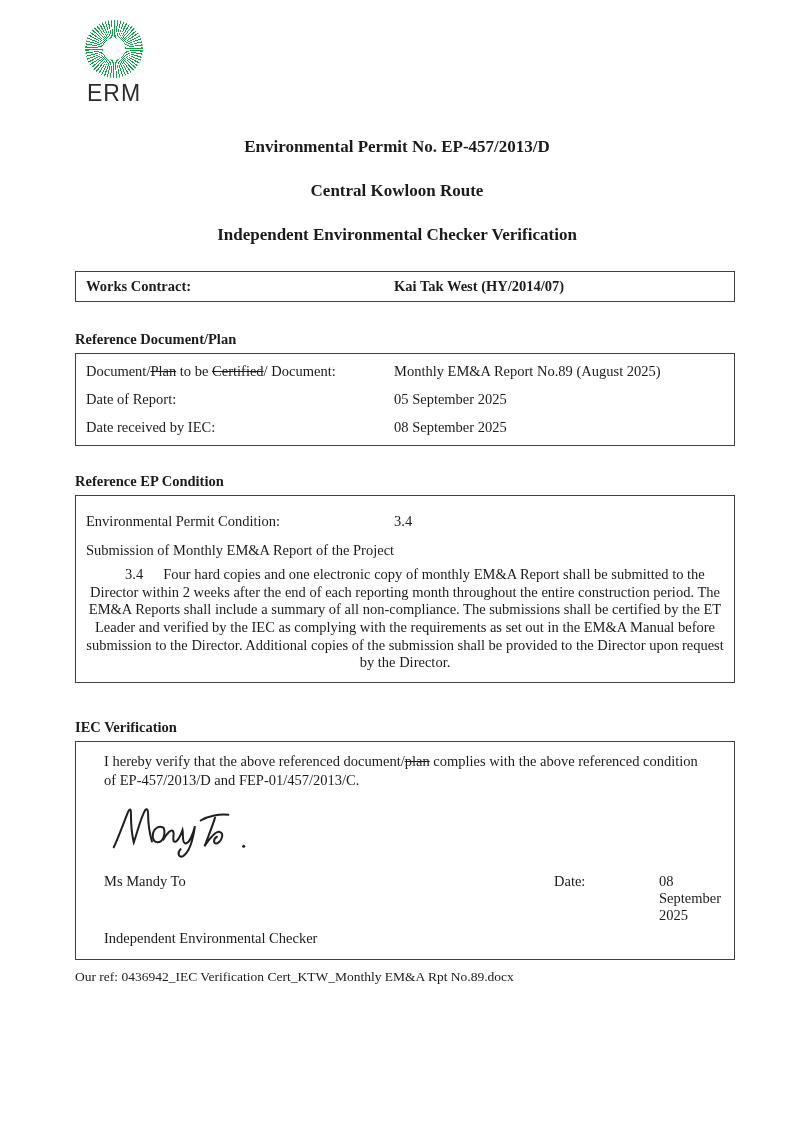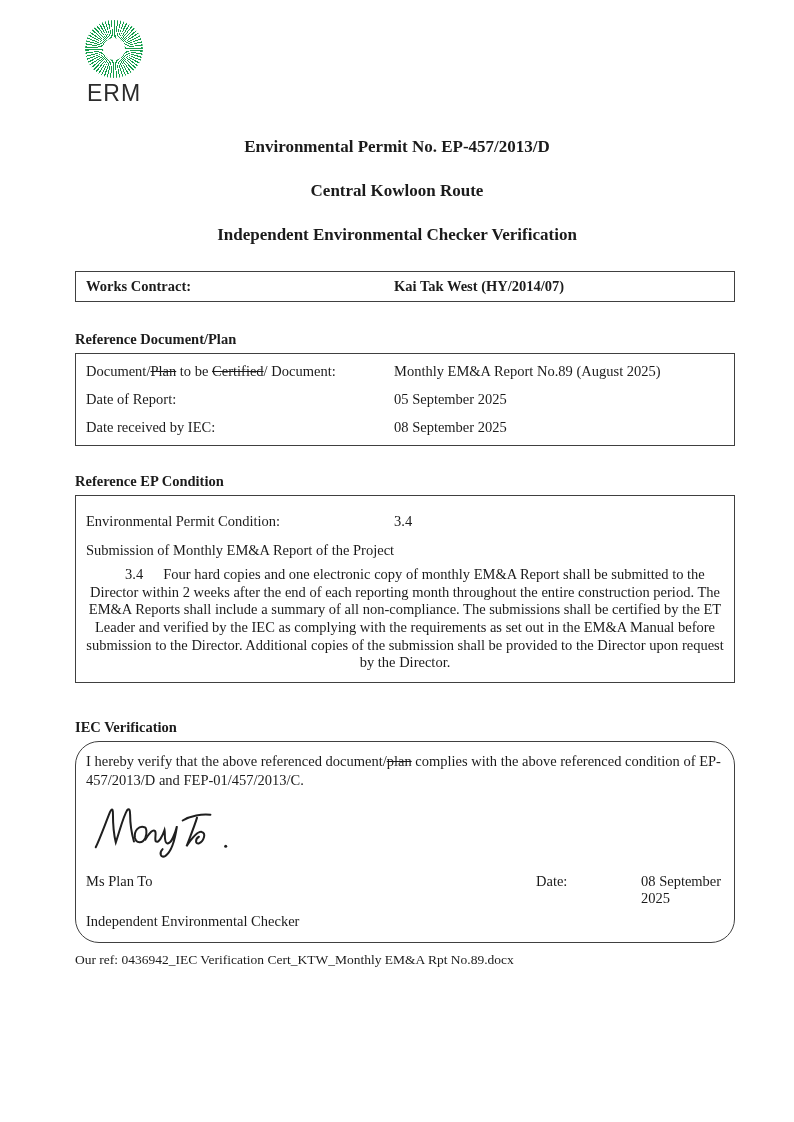--- a/index.html
+++ b/index.html
@@ -43,21 +43,21 @@
   .refdoc-box { padding:9px 10px; }
   .refdoc-box .row { margin-bottom:11px; }
   .refdoc-box .row:last-child { margin-bottom:0; }
   .h-ep { margin-top:27px; }
   .ep-box { padding:17px 10px 10px; }
   .ep-box .row { margin-bottom:12px; }
   .ep-subject { margin-bottom:7px; }
   .ep-clause { line-height:1.22; text-align:center; }
   .clause-no { display:inline-block; width:58px; }
   .h-iec { margin-top:36px; }
-  .iec-box { padding:10px 10px 12px;border-radius:24px; }
+  .iec-box { padding:10px 28px 12px; }
   .iec-statement { line-height:1.27; }
   .signature { margin:12px 0 6px 4px; width:172px; height:60px; }
   .sig-row { display:flex; align-items:baseline; margin-top:2px; }
   .sig-name { flex:0 0 430px; }
   .date-lbl { flex:0 0 85px; }
   .date-val { flex:1; }
   .sig-title { margin-top:6px; }
   .our-ref { margin-top:9px; font-size:13.5px; }
 </style>
 </head>
@@ -120,21 +120,21 @@
       <svg class="signature" viewBox="0 0 180 62" fill="none" stroke="#1f1f1f" stroke-width="2.1" stroke-linecap="round" xmlns="http://www.w3.org/2000/svg">
         <path d="M6,48 C10,40 15,26 21,11 C23,7 24,8 24,13 C24,23 25,35 27,43 C31,31 35,15 39,9 C41,7 42,9 42,14 C42,24 44,35 46,42"></path>
         <path d="M57,27 C51,25 46,31 47,38 C48,44 55,45 58,38 C60,33 59,27 57,27"></path>
         <path d="M58,40 C62,33 66,29 68,31 C70,33 67,40 69,42 C72,44 76,36 78,30 C79,35 77,43 81,44 C85,44 89,34 91,26 C89,40 85,53 79,57 C74,60 72,54 76,50"></path>
         <path d="M97,20 C105,15 117,13 126,14"></path>
         <path d="M112,17 C109,27 104,39 101,47 C107,38 113,31 117,32 C122,33 119,42 114,44 C110,45 110,39 114,37"></path>
         <circle cx="142" cy="47" r="1.6" fill="#1f1f1f" stroke="none"></circle>
       </svg>
 
       <div class="row sig-row">
-        <span class="sig-name">Ms Plan To</span>
+        <span class="sig-name">Ms Mandy To</span>
         <span class="date-lbl">Date:</span>
         <span class="date-val">08 September 2025</span>
       </div>
       <div class="sig-title">Independent Environmental Checker</div>
     </div>
 
     <div class="our-ref">Our ref: 0436942_IEC Verification Cert_KTW_Monthly EM&amp;A Rpt No.89.docx</div>
   </div>
 
 </div>

